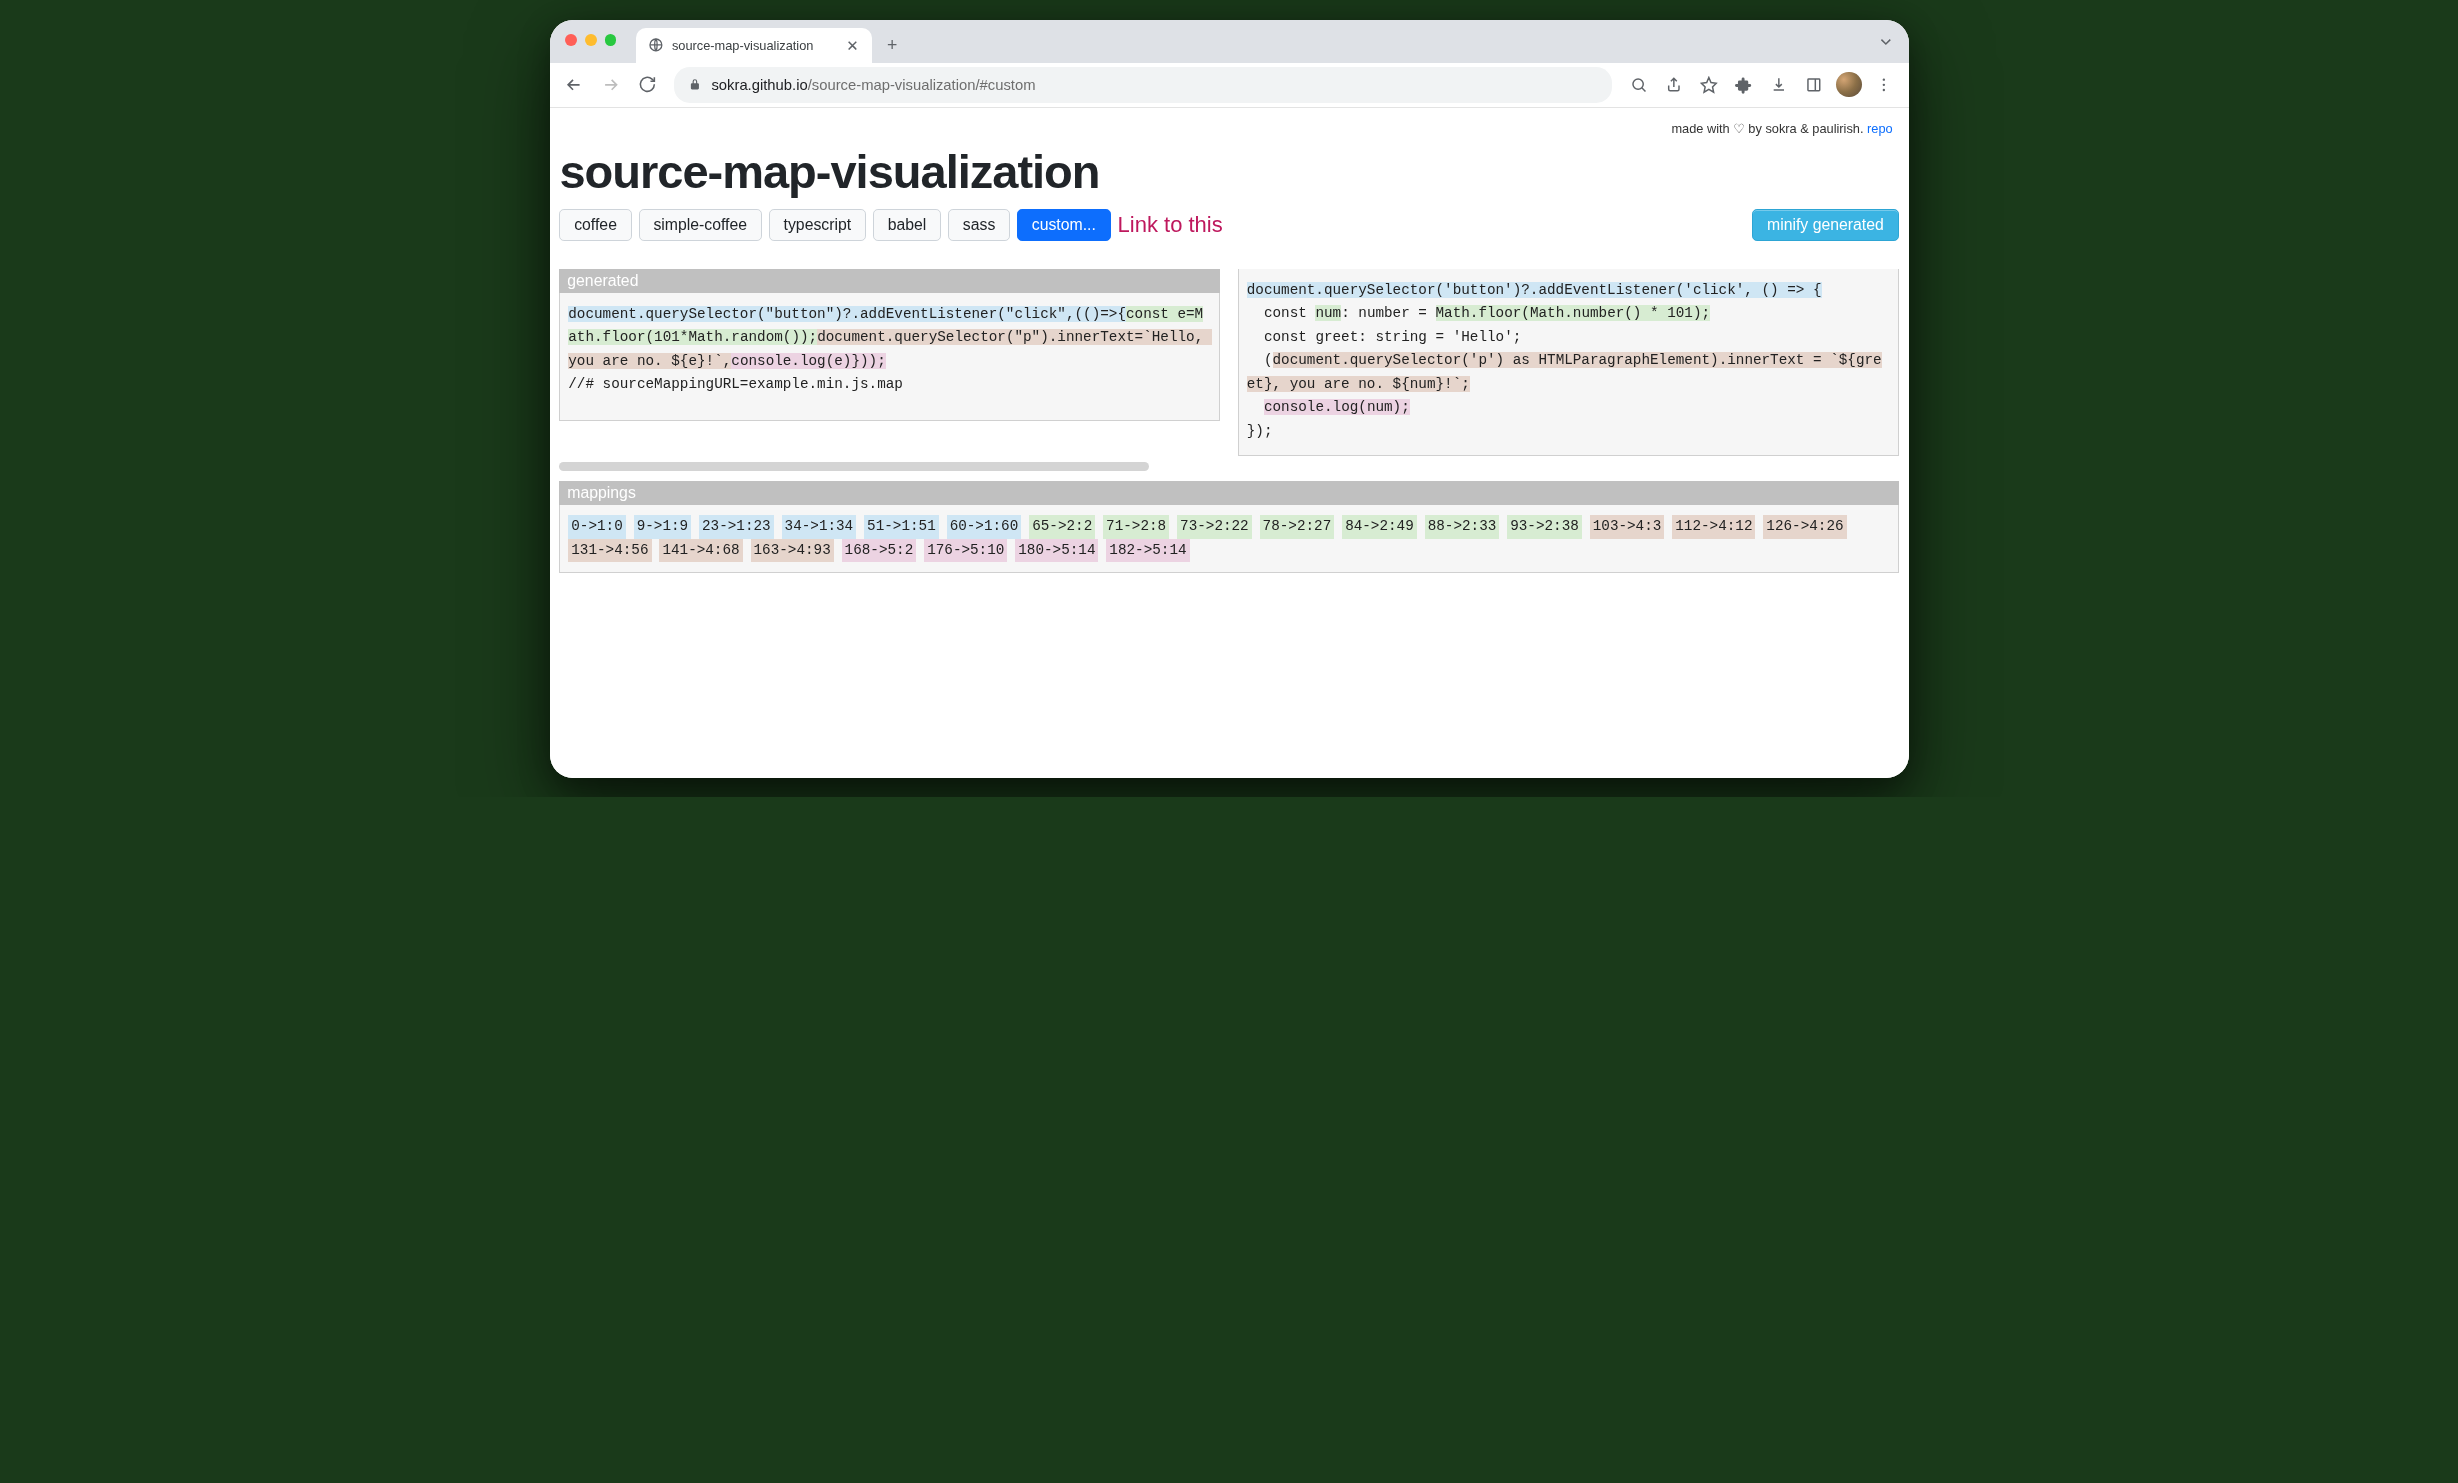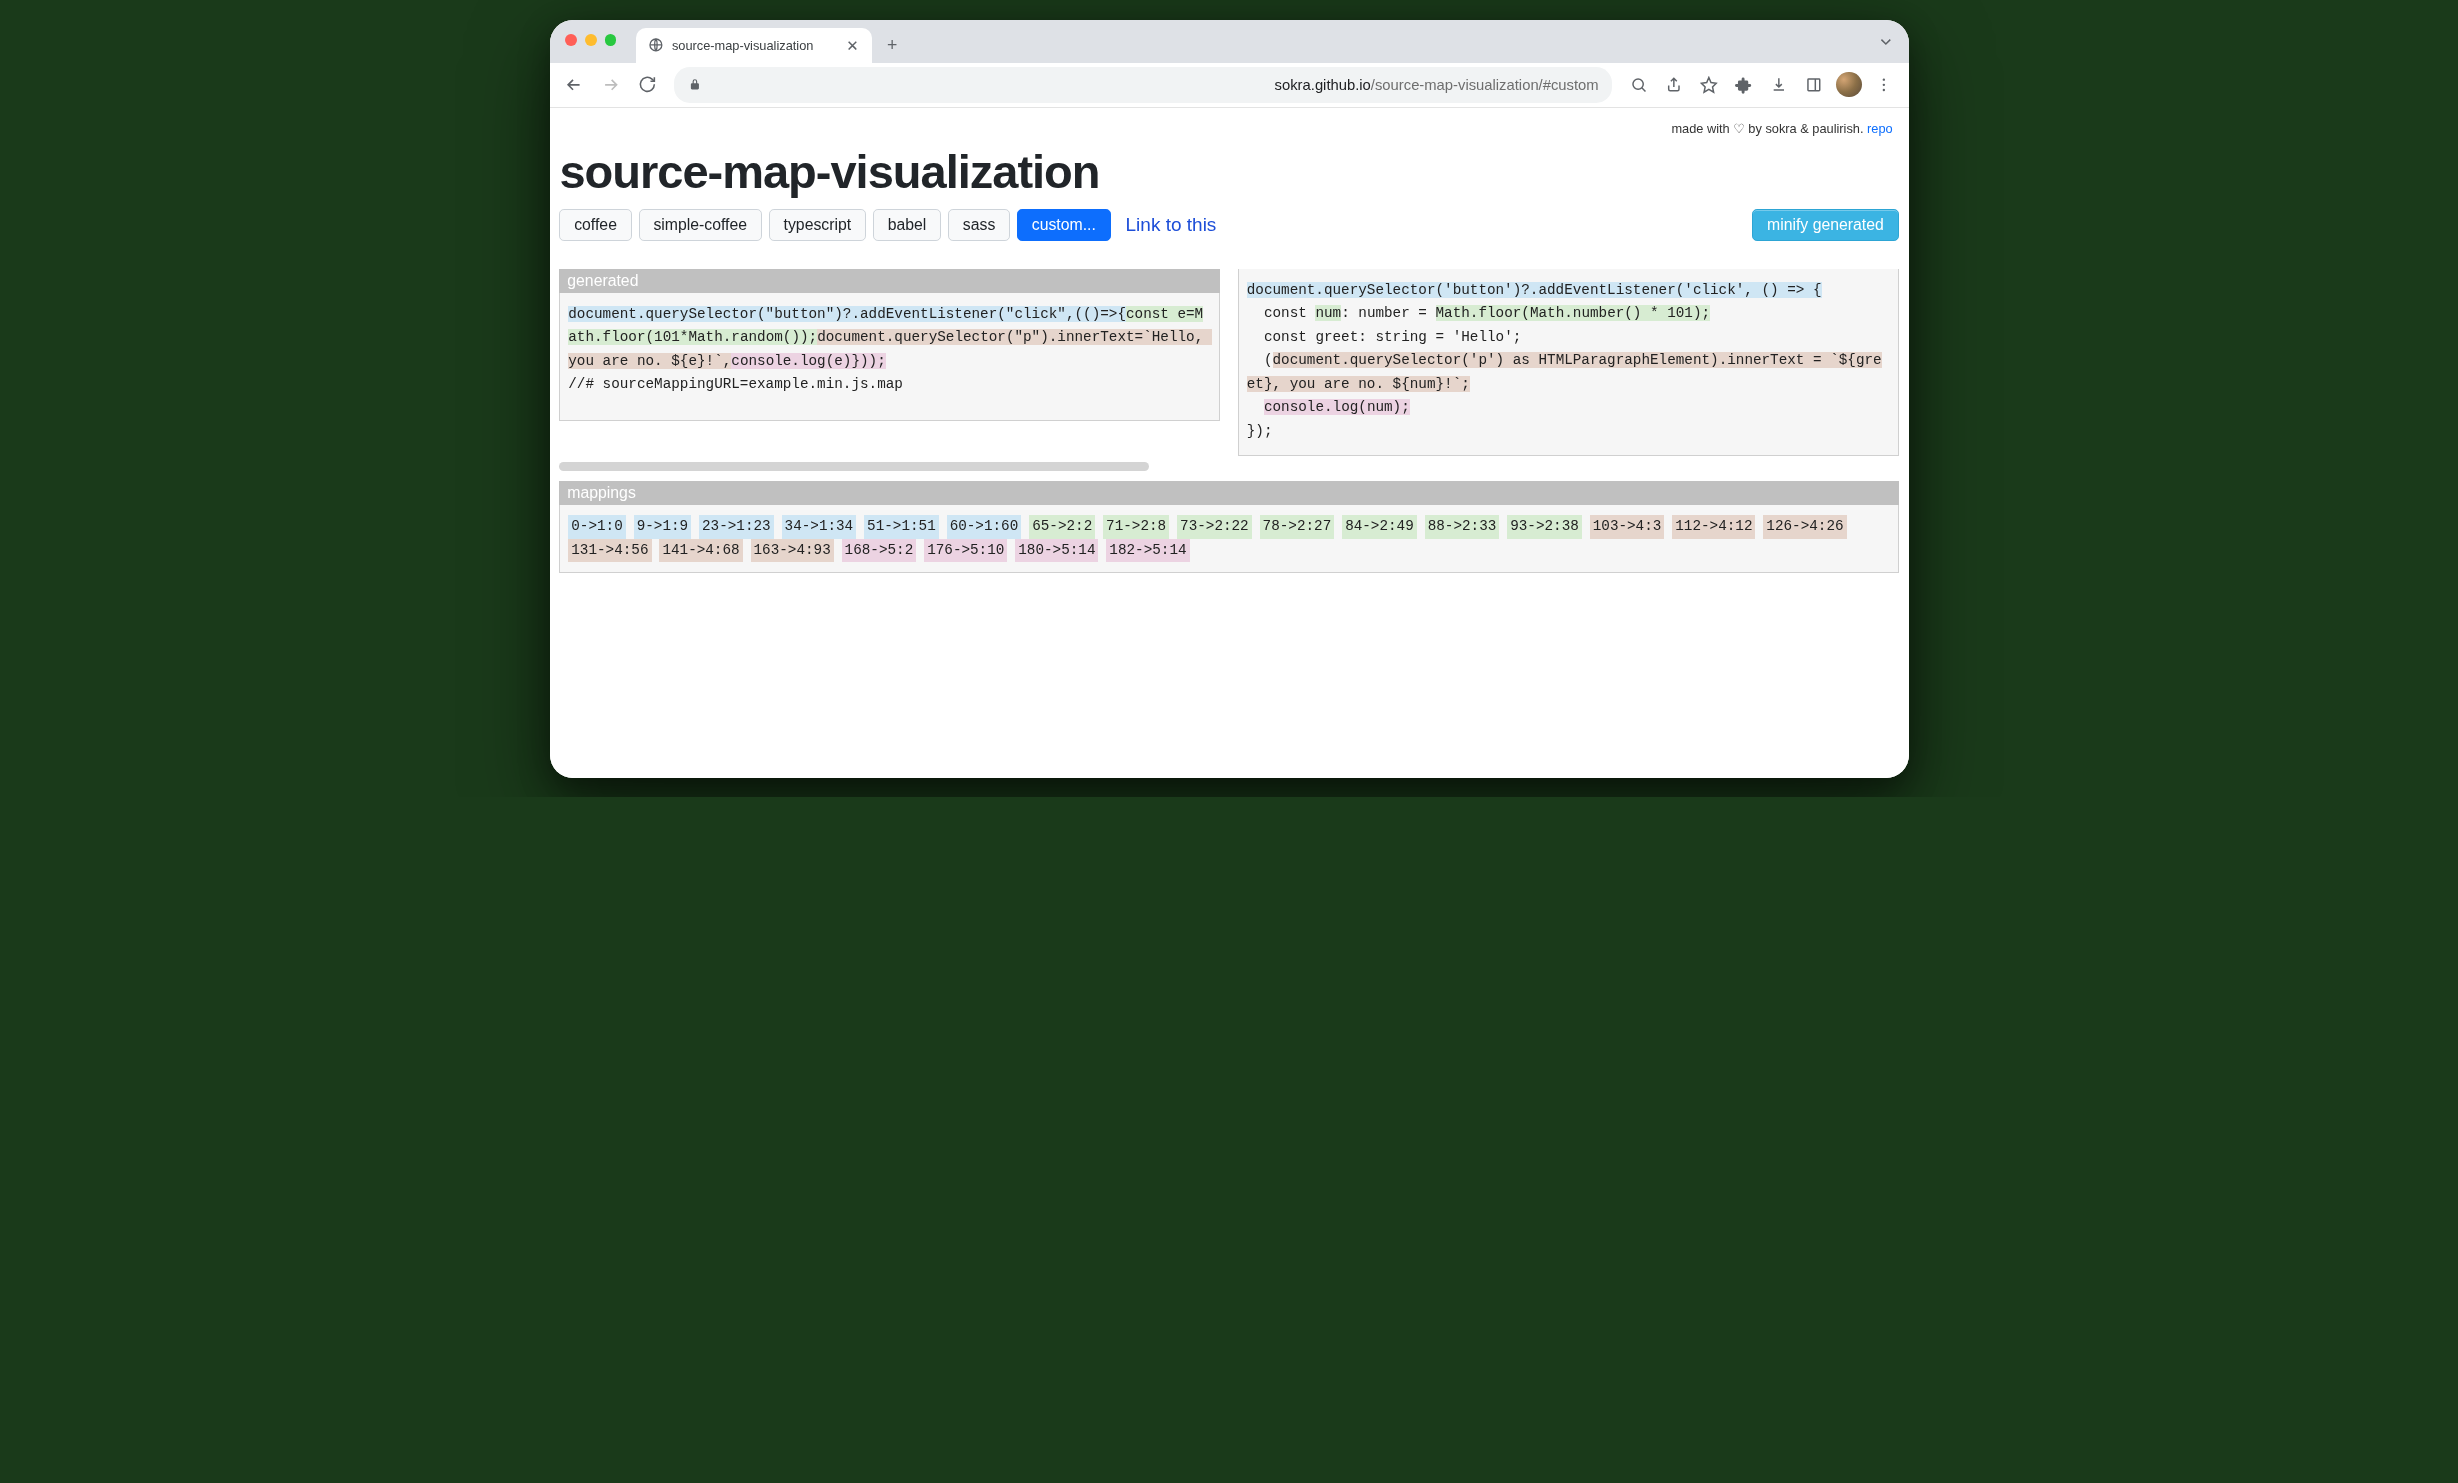--- a/index.html
+++ b/index.html
@@ -88,21 +88,20 @@
     flex: 1;
     height: 36px;
     background: #f1f3f4;
     border-radius: 15.8px;
     display: flex;
     align-items: center;
     padding: 0 13.8px;
     gap: 9.9px;
     font-size: 14.8px;
     margin: 0 5.9px;
-    justify-content: space-between;
   }
   .lock-icon { color: #5f6368; flex-shrink: 0; }
   .url-text { color: #202124; white-space: nowrap; }
   .url-host { color: #202124; }
   .url-path { color: #6e6e6e; }
   .toolbar-actions { display: flex; gap: 2px; align-items: center; }
   .action-btn {
     width: 33px; height: 33px;
     display: flex; align-items: center; justify-content: center;
     color: #5f6368; cursor: pointer; border-radius: 50%;
@@ -145,24 +144,24 @@
     font-size: 15.8px;
     color: #212529;
     cursor: pointer;
   }
   .btn.active {
     background: #0d6efd;
     border-color: #0d6efd;
     color: #fff;
   }
   .link-to-this {
-    color: #1d4ed8;
-    font-size: 19px;
+    color: #be185d;
+    font-size: 22px;
     text-decoration: none;
-    margin-left: 8px;
+    margin-left: 0;
   }
   .spacer { flex: 1; }
   .btn.minify {
     background: #3bb4e3;
     border: 1px solid #2da5d4;
     color: #fff;
     box-shadow: inset 0 1px 0 rgba(255,255,255,0.3);
   }
   .panels {
     display: flex;

